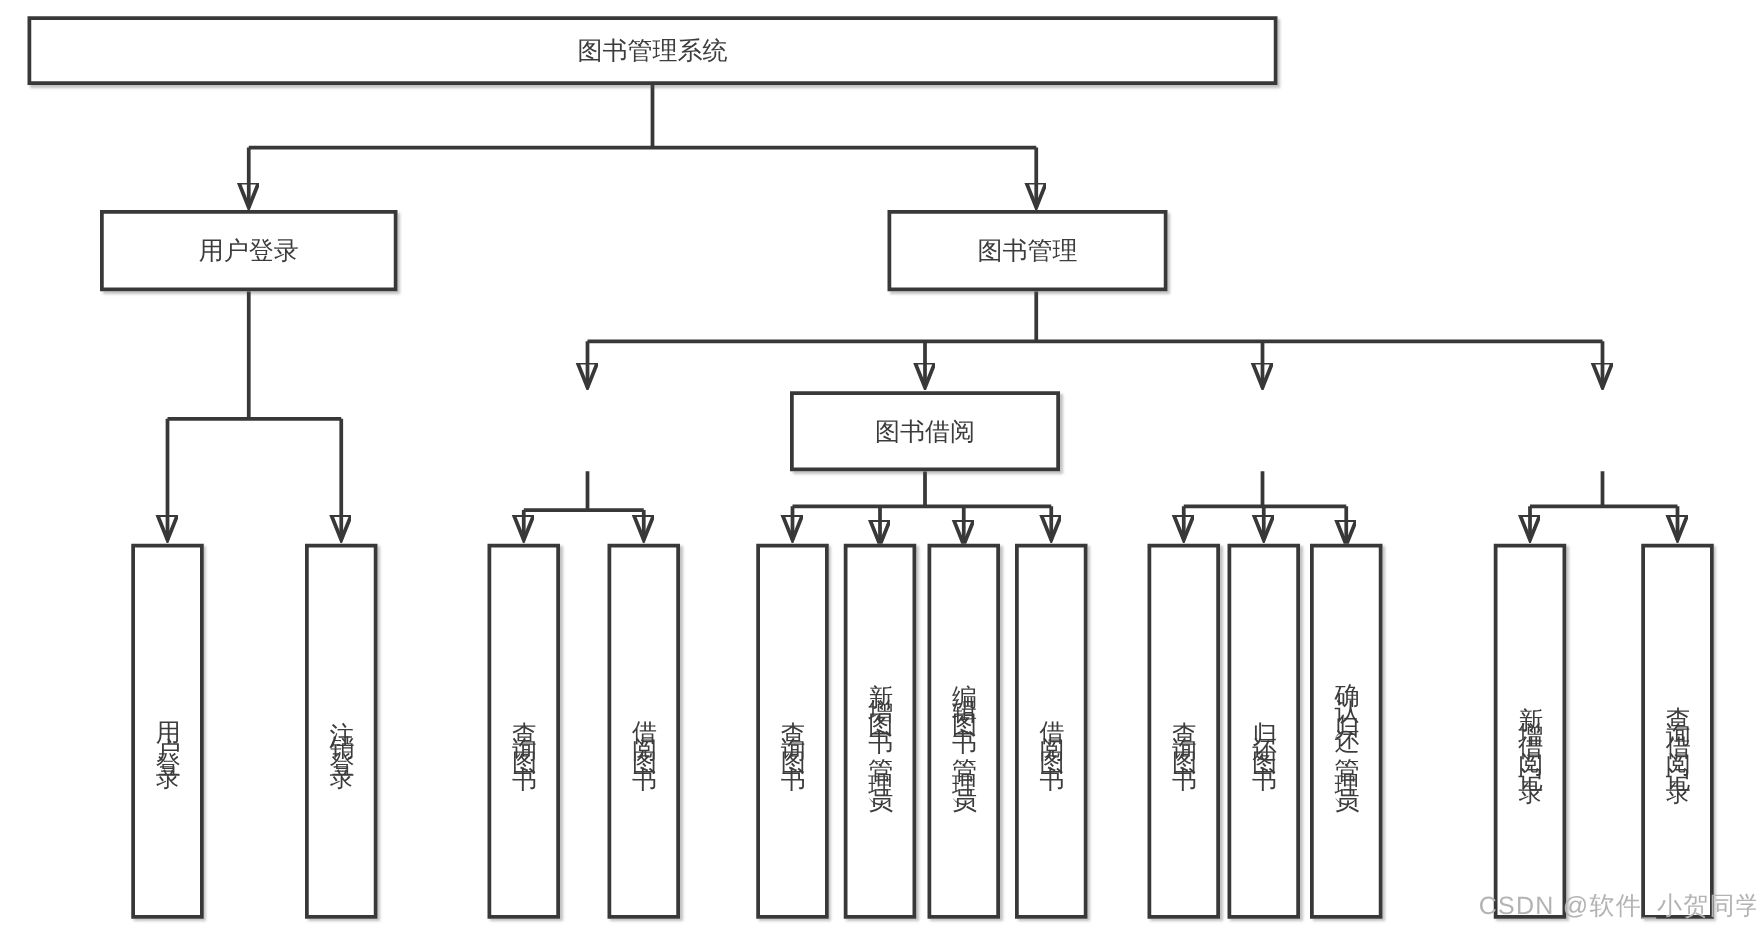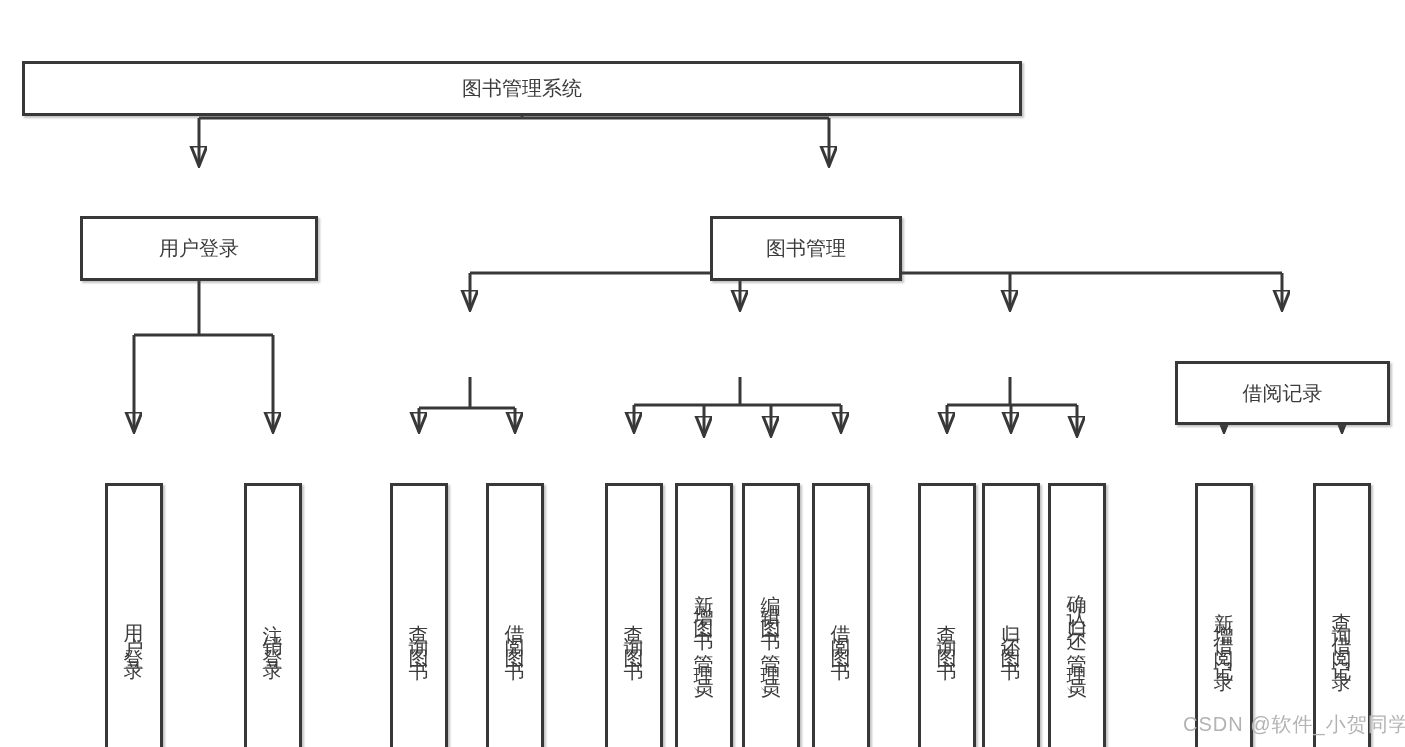--- a/index.html
+++ b/index.html
@@ -20,21 +20,20 @@
   .wires path,.wires line{stroke:var(--line);stroke-width:3;fill:none;}
   .box{
     position:absolute;
     box-sizing:border-box;
     background:#fff;
     border:3px solid var(--line);
     display:flex;align-items:center;justify-content:center;
     color:var(--text);
     font-size:20px;
     box-shadow:2px 2px 2px rgba(80,80,80,0.35);
-    margin-top:48px;
   }
   .leaf{width:58px;height:300px;top:435px;}
   .vtext{
     writing-mode:vertical-rl;
     text-orientation:mixed;
     letter-spacing:12px;
     line-height:1;
     font-size:20px;
     color:var(--text);
     white-space:nowrap;
@@ -108,26 +107,26 @@
     </g>
   </svg>
 
   <div class="box" style="left:22px;top:13px;width:1000px;height:55px">
     <span>图书管理系统</span>
   </div>
 
   <div class="box" style="left:80px;top:168px;width:238px;height:65px">
     <span>用户登录</span>
   </div>
-  <div class="box" style="left:710px;top:168px;width:192px;height:65px">
+  <div class="box" style="left:710px;top:168px;width:224px;height:65px">
     <span>图书管理</span>
   </div>
 
-  <div class="box" style="left:1175px;top:313px;width:215px;height:64px">
-    <span>借阅记录</span>
+  <div class="box" style="left:632px;top:313px;width:216px;height:64px">
+    <span>图书借阅</span>
   </div>
 
   <div class="box leaf" style="left:105px">
     <span class="vtext">用户登录</span>
   </div>
   <div class="box leaf" style="left:244px">
     <span class="vtext">注销登录</span>
   </div>
 
   <div class="box leaf" style="left:390px">

